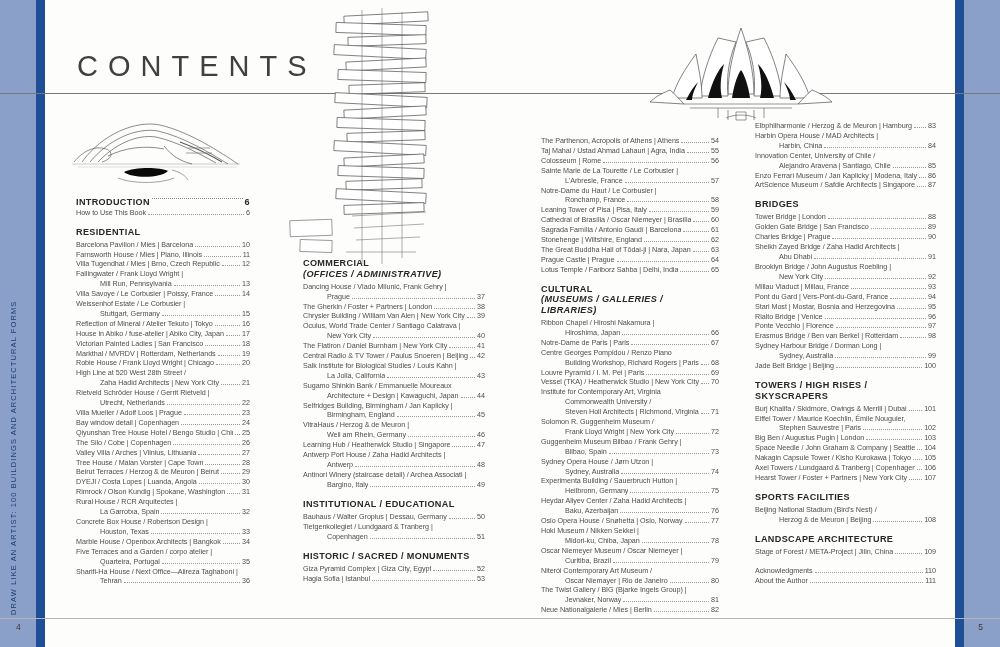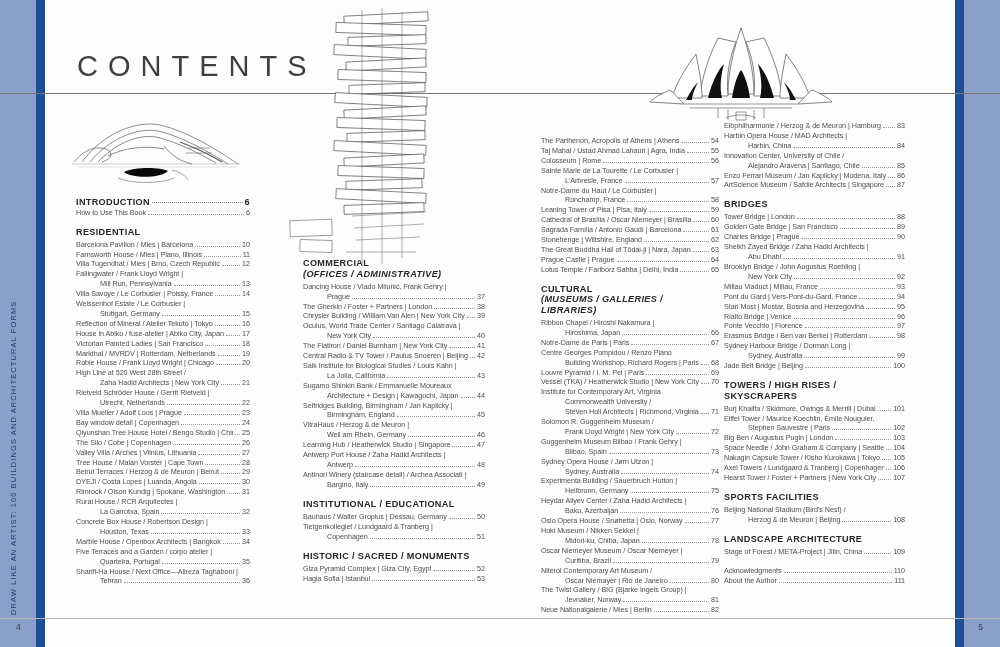--- a/index.html
+++ b/index.html
@@ -27,29 +27,29 @@
   .folio{position:absolute;top:622px;font-size:8.5px;color:#3a3a3a;}
   .folio-left{left:16px;}
   .folio-right{right:17px;}
   .sketch{position:absolute;}
   .sketch svg{display:block;}
 
   .col{position:absolute;font-size:7.2px;line-height:9.9px;color:#4e4e4e;letter-spacing:-0.05px;}
   #col1{left:76px;top:197px;width:174px;}
   #col2{left:277px;top:258px;width:182px;margin-left:26px;}
   #col3{left:541px;top:136px;width:178px;}
-  #col4{left:724px;top:121px;width:181px;}
+  #col4{left:755px;top:121px;width:181px;}
 
   .sec{
     font-size:9.1px;font-weight:bold;color:#272727;letter-spacing:0.35px;
     line-height:10.6px;margin:9px 0 2.5px;
   }
   .sec:first-child{margin-top:0;}
   .sec .ital{font-style:italic;}
-  .sec.has-page{display:flex;align-items:center;margin-bottom:0;}
+  .sec.has-page{display:flex;align-items:flex-start;margin-bottom:0;}
   .entry{margin:0;}
   .line{display:block;white-space:nowrap;overflow:hidden;}
   .line.flexline{display:flex;align-items:baseline;overflow:visible;}
   .line .lbl{flex:0 1 auto;white-space:nowrap;overflow:hidden;}
   .dots{flex:1 1 auto;min-width:5px;border-bottom:1px dotted #9b9b9b;margin:0 2px 1.5px 2px;height:1px;}
   .sec .dots{border-bottom:1px dotted #8a8a8a;}
   .pg{flex:0 0 auto;white-space:nowrap;}
   .wrap{padding-left:24px;}
   .gap{height:9px;}
 </style>

